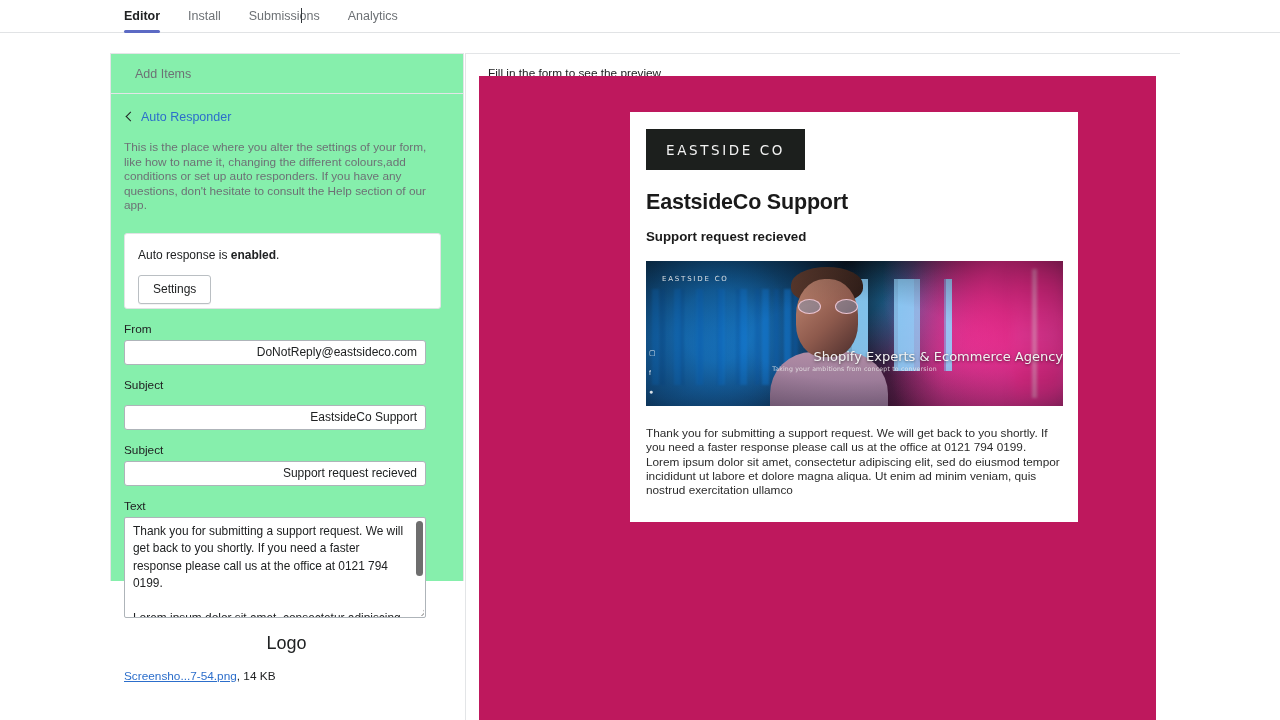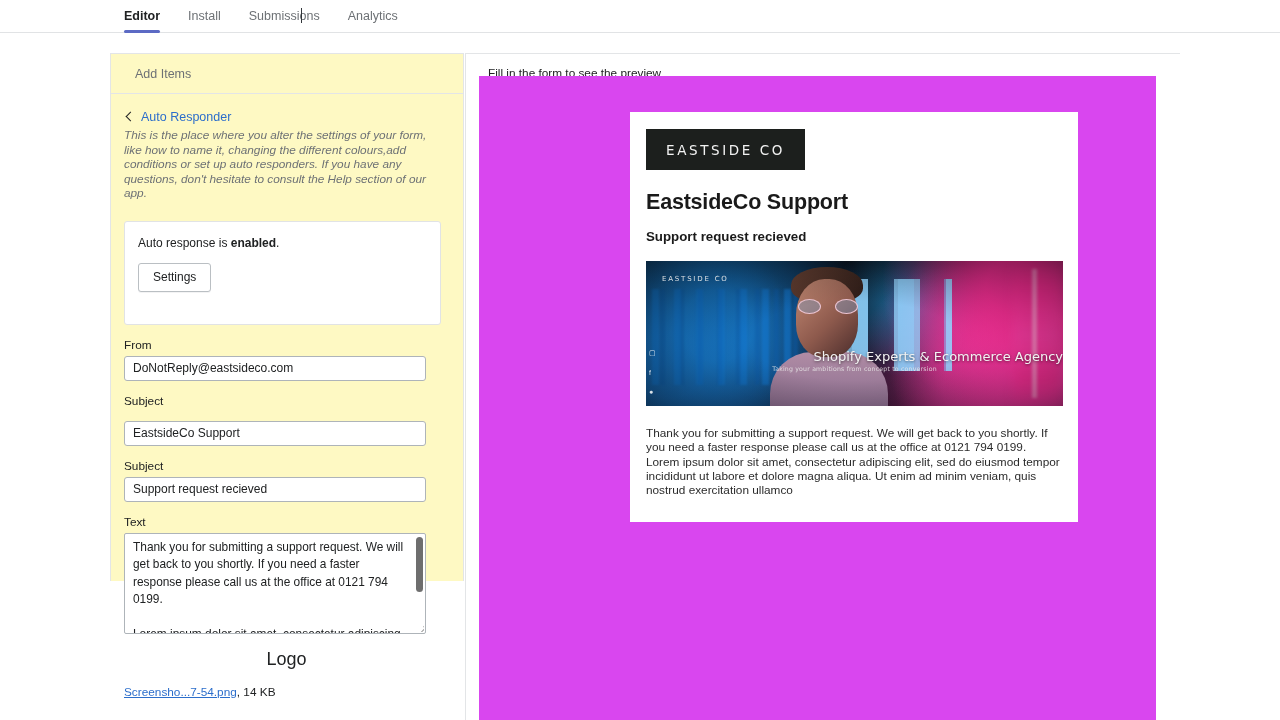--- a/index.html
+++ b/index.html
@@ -39,21 +39,21 @@
   }
   .caret-mark {
     position: absolute; left: 301px; top: 8px;
     width: 1px; height: 15px; background: #32363a;
   }
 
   
   .left-panel {
     position: absolute; left: 110px; top: 53px;
     width: 354px; height: 528px;
-    background: #fef9c3;
+    background: #86efac;
     border-left: 1px solid #e3e5e7;
     border-right: 1px solid #e3e5e7;
     border-top: 1px solid #e3e5e7;
   }
   .subtabs {
     position: relative; height: 40px;
     border-bottom: 1px solid #e3e5e7;
     padding-left: 14px;
     display: flex; align-items: flex-start;
   }
@@ -80,34 +80,33 @@
     content: ""; position: absolute; left: 3px; top: 1px;
     width: 6px; height: 6px;
     border-left: 1.6px solid #202223;
     border-bottom: 1.6px solid #202223;
     transform: rotate(45deg);
   }
   .back-link {
     font-size: 12.5px; color: #2c6ecb; cursor: pointer;
   }
   .panel-desc {
-    margin-top: 4px;
+    margin-top: 16px;
     font-size: 11.8px; line-height: 14.6px;
     color: #6d7175;
     width: 312px;
-    font-style: italic;
   }
 
   .card {
     margin-top: 20px;
     width: 317px;
     border: 1px solid #e1e3e5;
     border-radius: 3px;
     background: #fff;
-    padding: 14px 13px 32px 13px;
+    padding: 14px 13px 4px 13px;
   }
   .card-text { font-size: 12px; color: #202223; }
   .card-text b { font-weight: 700; }
   .btn {
     margin-top: 13px;
     display: inline-block;
     padding: 6px 14px 7px 14px;
     font-size: 12px; color: #202223;
     background: #fff;
     border: 1px solid #babfc3;
@@ -122,20 +121,21 @@
   }
   .field input {
     width: 302px; height: 25px;
     border: 1px solid #aeb4b9;
     border-radius: 3px;
     background: #fff;
     font-family: "Liberation Sans", sans-serif;
     font-size: 12px; color: #202223;
     padding: 0 8px;
     outline: none;
+    text-align: right;
   }
   .ta-wrap { position: relative; width: 302px; }
   .ta-box {
     width: 302px; height: 101px;
     border: 1px solid #aeb4b9;
     border-radius: 2px;
     background: #fff;
     overflow: hidden;
     position: relative;
   }
@@ -184,21 +184,21 @@
     border-left: 1px solid #e3e5e7;
     border-top: 1px solid #e3e5e7;
   }
   .preview-caption {
     position: absolute; left: 22px; top: 12px;
     font-size: 11.8px; color: #202223;
   }
   .preview-stage {
     position: absolute; left: 13px; top: 22px;
     width: 677px; height: 645px;
-    background: #d946ef;
+    background: #be185d;
   }
   .email-card {
     position: absolute; left: 151px; top: 36px;
     width: 448px; height: 410px;
     background: #ffffff;
   }
   .email-inner { padding: 17px 16px 0 16px; }
   .brand-logo {
     width: 159px; height: 41px;
     background: #1c1f1d;

